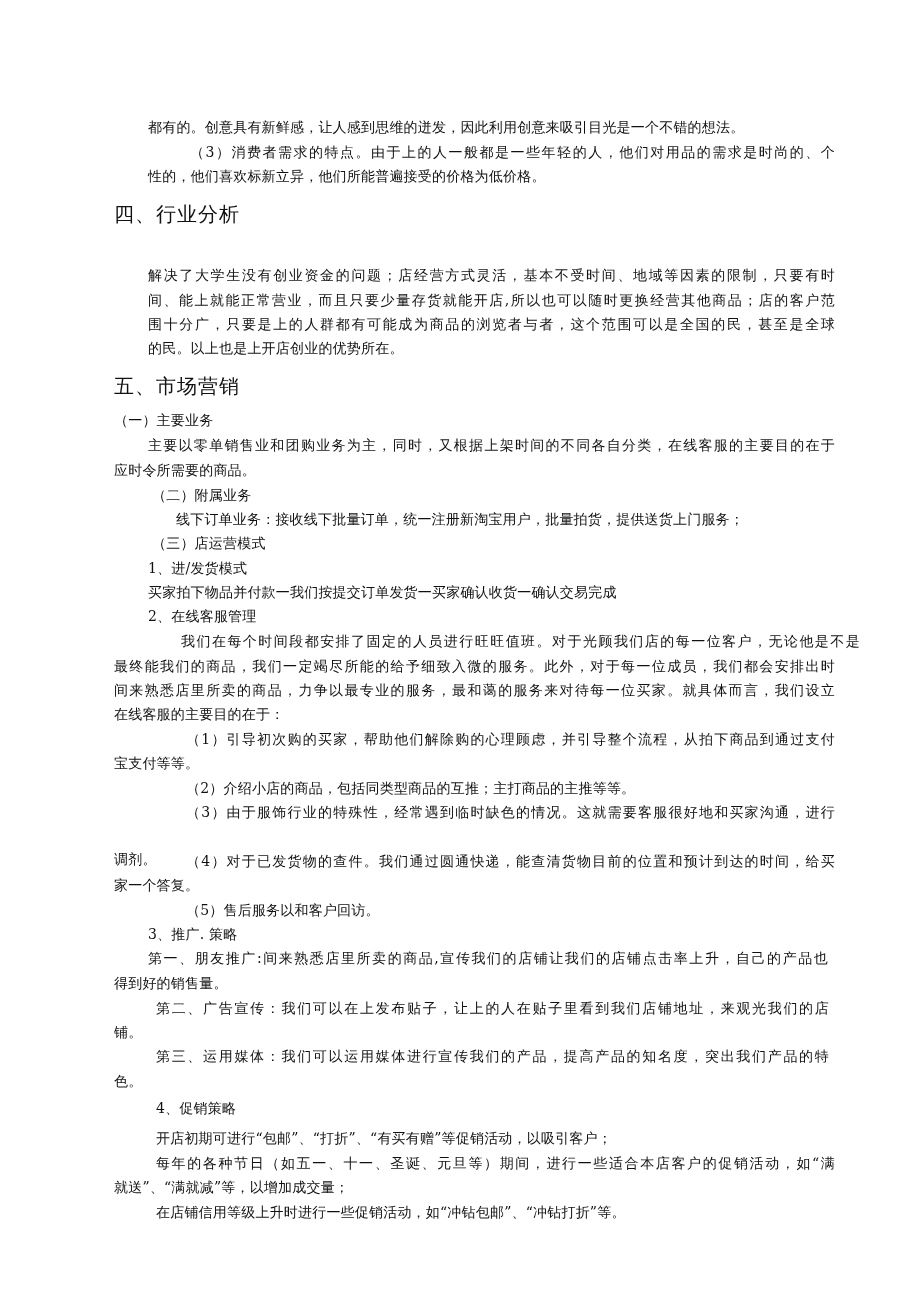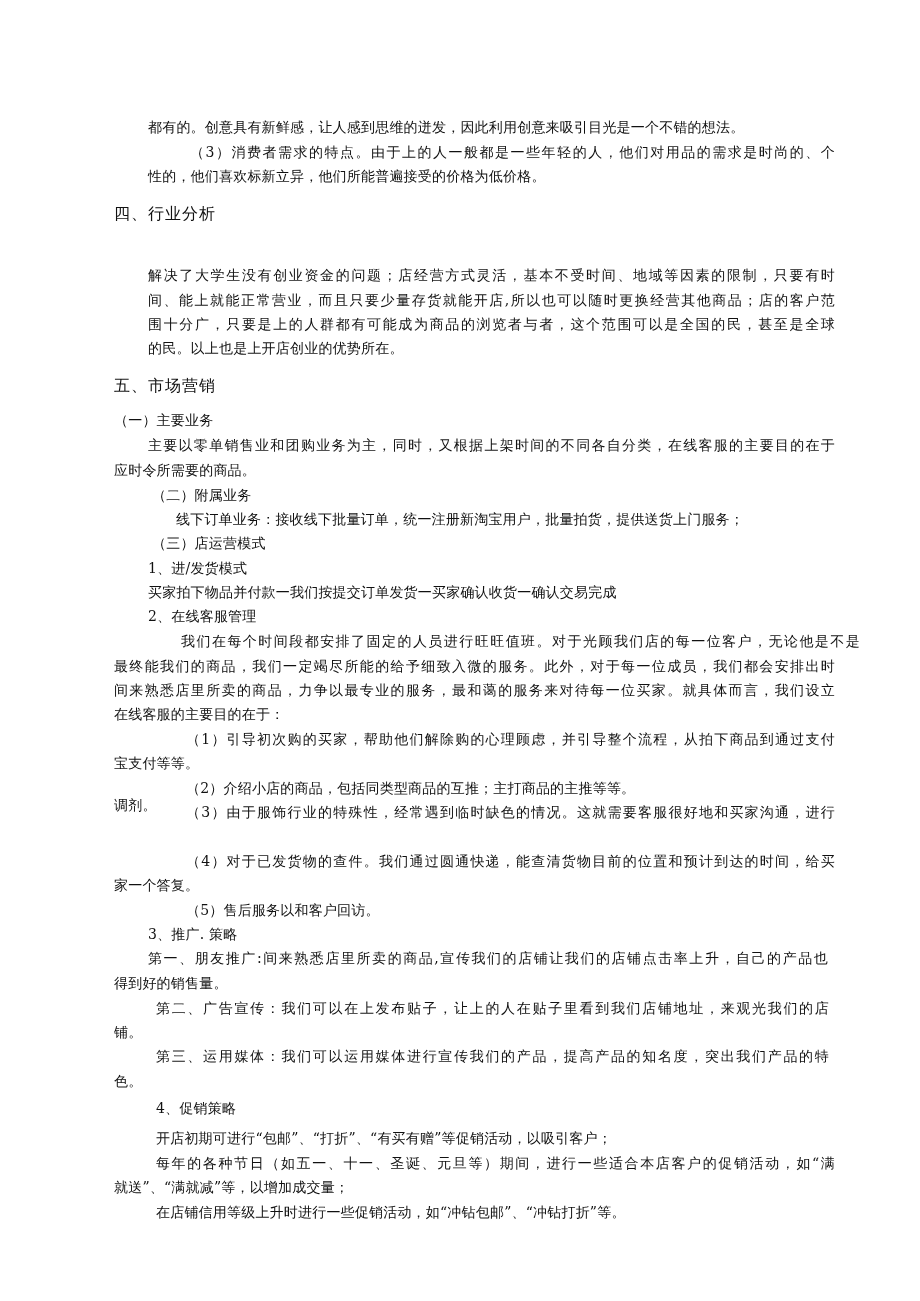--- a/index.html
+++ b/index.html
@@ -1,20 +1,20 @@
 <!DOCTYPE html>
 <html><head>
 <meta charset="utf-8">
 <style>
   html, body { margin: 0; padding: 0; background: #ffffff; }
   body { width: 920px; height: 1301px; position: relative; overflow: hidden;
          font-family: "DejaVu Serif", "Liberation Serif", serif; color: #111; }
   .page { position: absolute; left: 0; top: 0; width: 920px; height: 1301px; }
   .ln { position: absolute; font-size: 14px; line-height: 18px; white-space: nowrap; letter-spacing: 0.2px; }
-  .h { position: absolute; font-size: 16px; line-height: 26px; white-space: nowrap; letter-spacing: 1px; }
+  .h { position: absolute; font-size: 20px; line-height: 26px; white-space: nowrap; letter-spacing: 1px; }
   .just { display: block; text-align: justify; text-align-last: justify; width: 716px; }
 </style>
 </head>
 <body>
 
 <div class="page">
 
   <div class="ln" style="left:148px;top:118px;">都有的。创意具有新鲜感，让人感到思维的迸发，因此利用创意来吸引目光是一个不错的想法。</div>
   <div class="ln just" style="left:190px;top:143px;width:645px;">（3）消费者需求的特点。由于上的人一般都是一些年轻的人，他们对用品的需求是时尚的、个</div>
   <div class="ln" style="left:148px;top:167px;">性的，他们喜欢标新立异，他们所能普遍接受的价格为低价格。</div>
@@ -41,21 +41,21 @@
   <div class="ln" style="left:148px;top:607px;">2、在线客服管理</div>
   <div class="ln just" style="left:156px;top:632px;width:679px;margin-left:25px;">我们在每个时间段都安排了固定的人员进行旺旺值班。对于光顾我们店的每一位客户，无论他是不是</div>
   <div class="ln just" style="left:114px;top:657px;width:721px;">最终能我们的商品，我们一定竭尽所能的给予细致入微的服务。此外，对于每一位成员，我们都会安排出时</div>
   <div class="ln just" style="left:114px;top:681px;width:721px;">间来熟悉店里所卖的商品，力争以最专业的服务，最和蔼的服务来对待每一位买家。就具体而言，我们设立</div>
   <div class="ln" style="left:114px;top:705px;">在线客服的主要目的在于：</div>
 
   <div class="ln just" style="left:186px;top:730px;width:649px;">（1）引导初次购的买家，帮助他们解除购的心理顾虑，并引导整个流程，从拍下商品到通过支付</div>
   <div class="ln" style="left:114px;top:754px;">宝支付等等。</div>
   <div class="ln" style="left:186px;top:779px;">（2）介绍小店的商品，包括同类型商品的互推；主打商品的主推等等。</div>
   <div class="ln just" style="left:186px;top:803px;width:649px;">（3）由于服饰行业的特殊性，经常遇到临时缺色的情况。这就需要客服很好地和买家沟通，进行</div>
-  <div class="ln" style="left:114px;top:796px;">调剂。</div>
+  <div class="ln" style="left:114px;top:850px;">调剂。</div>
   <div class="ln just" style="left:186px;top:852px;width:649px;">（4）对于已发货物的查件。我们通过圆通快递，能查清货物目前的位置和预计到达的时间，给买</div>
   <div class="ln" style="left:114px;top:876px;">家一个答复。</div>
   <div class="ln" style="left:186px;top:901px;">（5）售后服务以和客户回访。</div>
 
   <div class="ln" style="left:148px;top:925px;">3、推广. 策略</div>
   <div class="ln just" style="left:148px;top:949px;width:680px;">第一、朋友推广:间来熟悉店里所卖的商品,宣传我们的店铺让我们的店铺点击率上升，自己的产品也</div>
   <div class="ln" style="left:114px;top:974px;">得到好的销售量。</div>
   <div class="ln just" style="left:156px;top:999px;width:673px;">第二、广告宣传：我们可以在上发布贴子，让上的人在贴子里看到我们店铺地址，来观光我们的店</div>
   <div class="ln" style="left:114px;top:1023px;">铺。</div>
   <div class="ln just" style="left:156px;top:1047px;width:673px;">第三、运用媒体：我们可以运用媒体进行宣传我们的产品，提高产品的知名度，突出我们产品的特</div>

